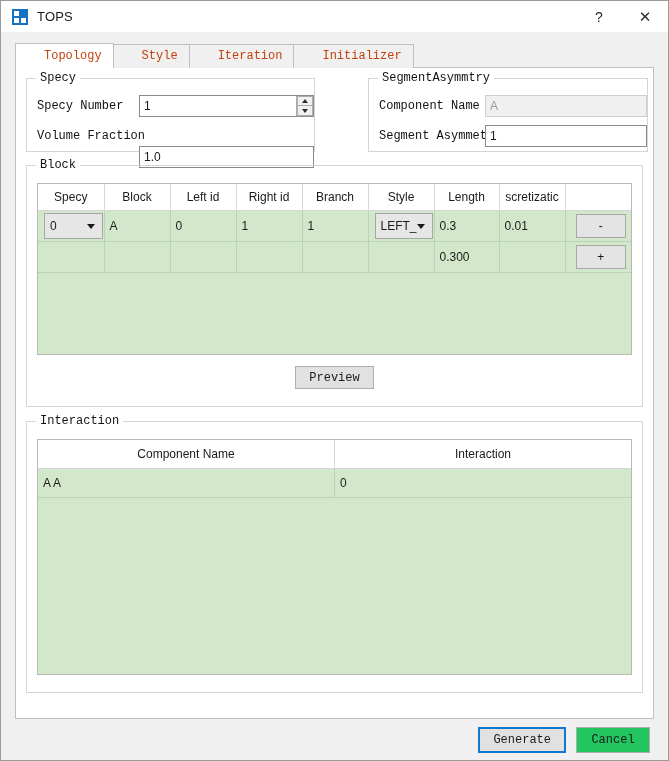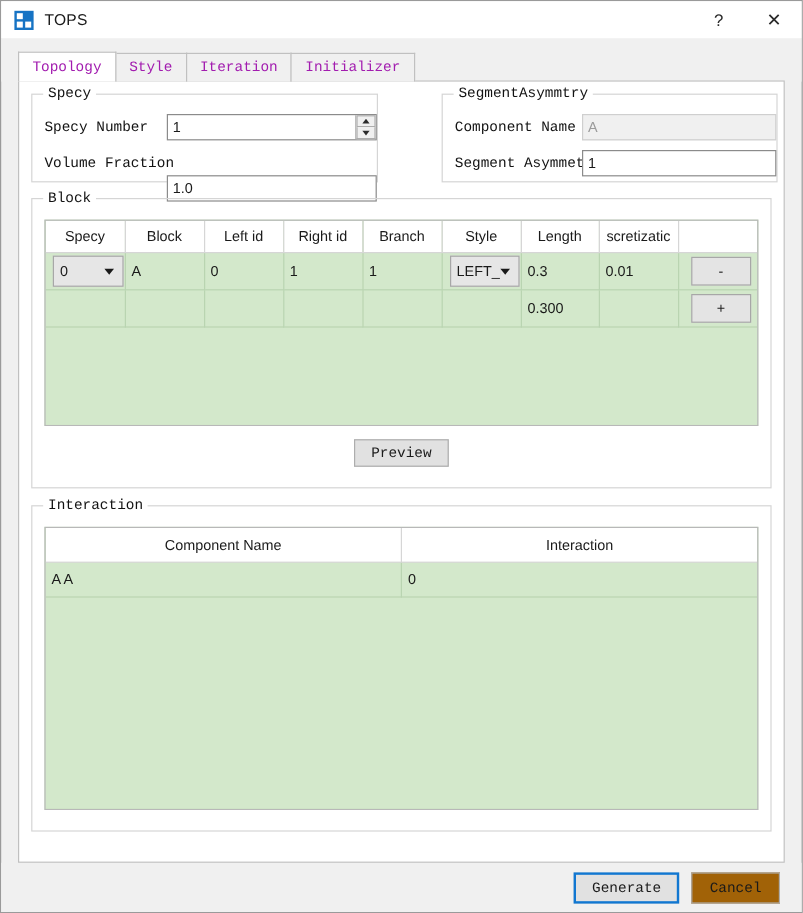--- a/index.html
+++ b/index.html
@@ -84,25 +84,25 @@
   .tabrow {
     display: flex;
     align-items: flex-end;
     height: 25px;
     position: relative;
     z-index: 2;
   }
   .tab {
     font-family: "Liberation Mono", monospace;
     font-size: 12px;
-    color: #a21caf;
+    color: #c2410c;
     border: 1px solid #c0c0c0;
     border-bottom: none;
     background: #f0f0f0;
-    padding: 4px 11px 5px 11px;
+    padding: 4px 11px 5px 28px;
     margin-right: -1px;
     line-height: 14px;
     box-sizing: border-box;
     height: 24px;
     white-space: nowrap;
   }
   .tab.active {
     background: #ffffff;
     border-color: #c0c0c0;
     height: 25px;
@@ -367,21 +367,21 @@
   }
   .btn.default {
     border: 2px solid #1177d1;
     background: #e1e1e1;
     height: 26px;
     min-width: 74px;
   }
   .btn.cancel {
     height: 26px;
     min-width: 74px;
-    background: #a16207;
+    background: #22c55e;
   }
 </style>
 </head>
 <body>
 
 <div class="window">
 
   <div class="titlebar">
     <div class="app-icon"></div>
     <div class="title-text">TOPS</div>

